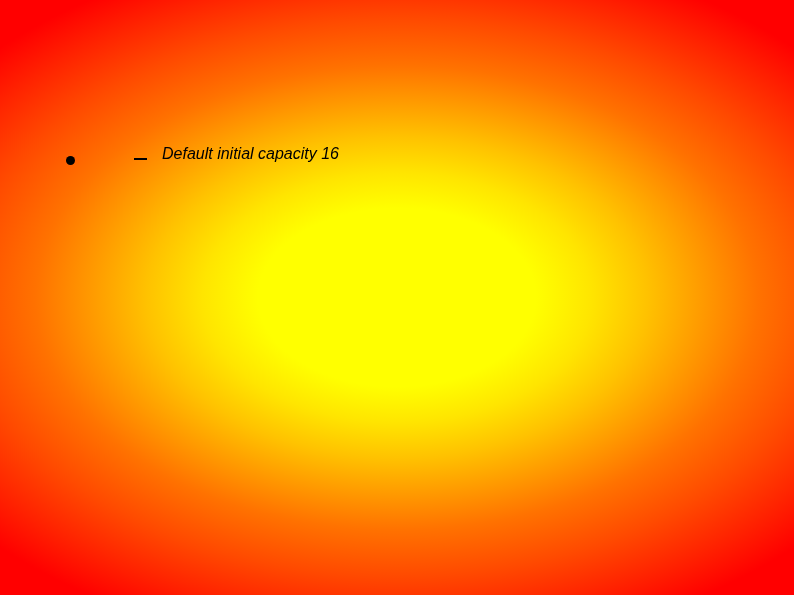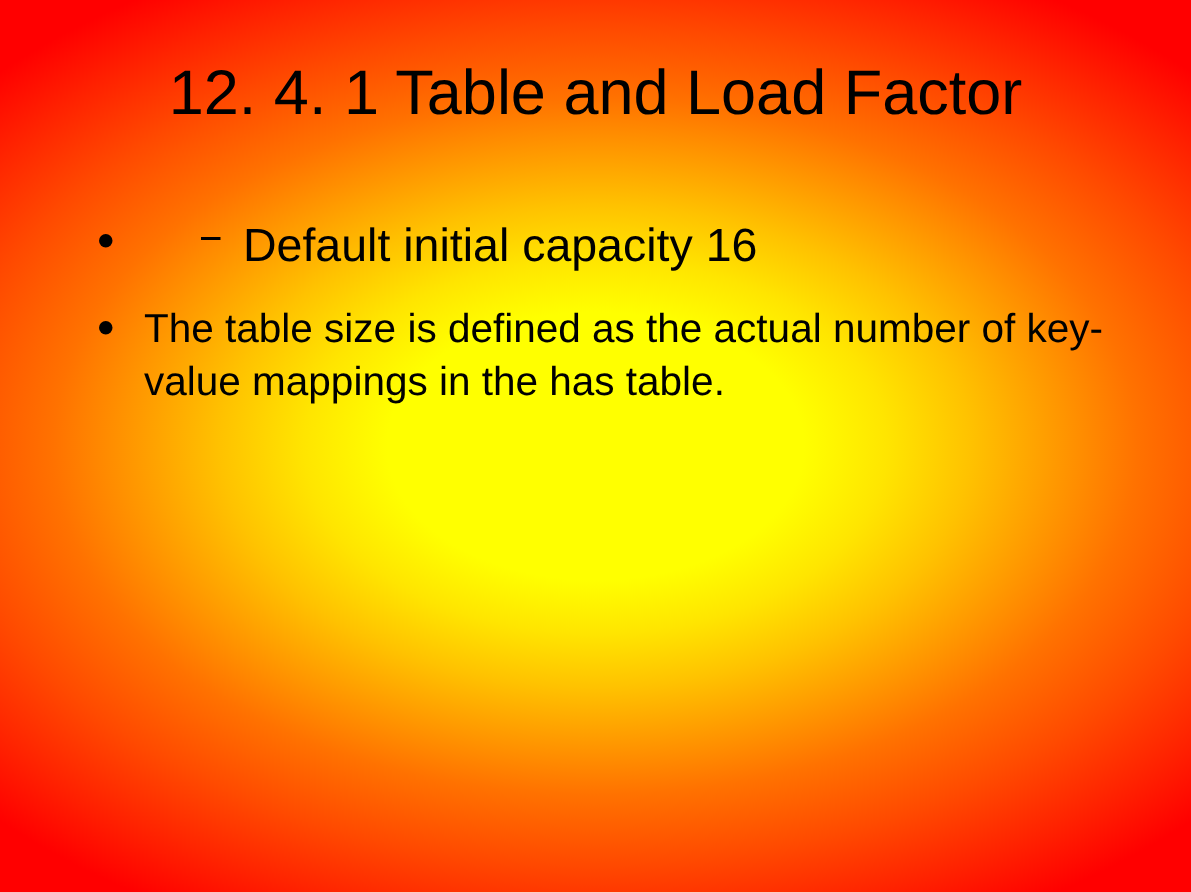--- a/index.html
+++ b/index.html
@@ -61,22 +61,23 @@
     border-radius: 50%;
   }
   ul.level2 {
     list-style: none;
     padding: 0;
     margin: 16px 0 0 32px;
   }
   ul.level2 > li {
     position: relative;
     padding-left: 34px;
-    font-size: 31px;
+    font-size: 16px;
     line-height: 1.3;
+    font-style: italic;
   }
   ul.level2 > li::before {
     content: "";
     position: absolute;
     left: 6px;
     top: 14px;
     width: 13px;
     height: 2px;
     background: #000;
   }
@@ -88,30 +89,26 @@
     font-size: 12px;
     letter-spacing: 0.2px;
     white-space: pre;
     color: #000;
   }
 </style>
 </head>
 <body>
 
 <div class="slide">
-  <h1 class="title">12. 4. 1 Table and Load Factor</h1>
 
   <div class="content">
     <ul class="level1">
       <li>
         <ul class="level2">
           <li>
             <span>Default initial capacity 16</span>
           </li>
         </ul>
       </li>
-      <li>
-        <span>The table size is defined as the actual number of key-value mappings in the has table.</span>
-      </li>
     </ul>
   </div>
 
 </div>
 
 </body></html>

